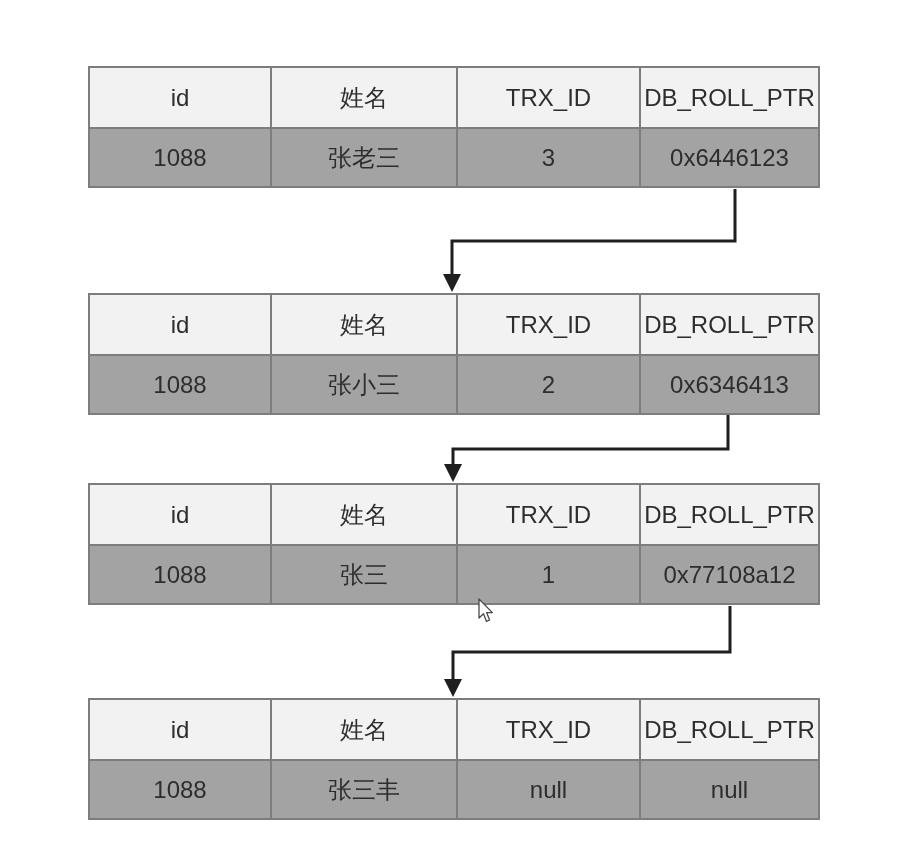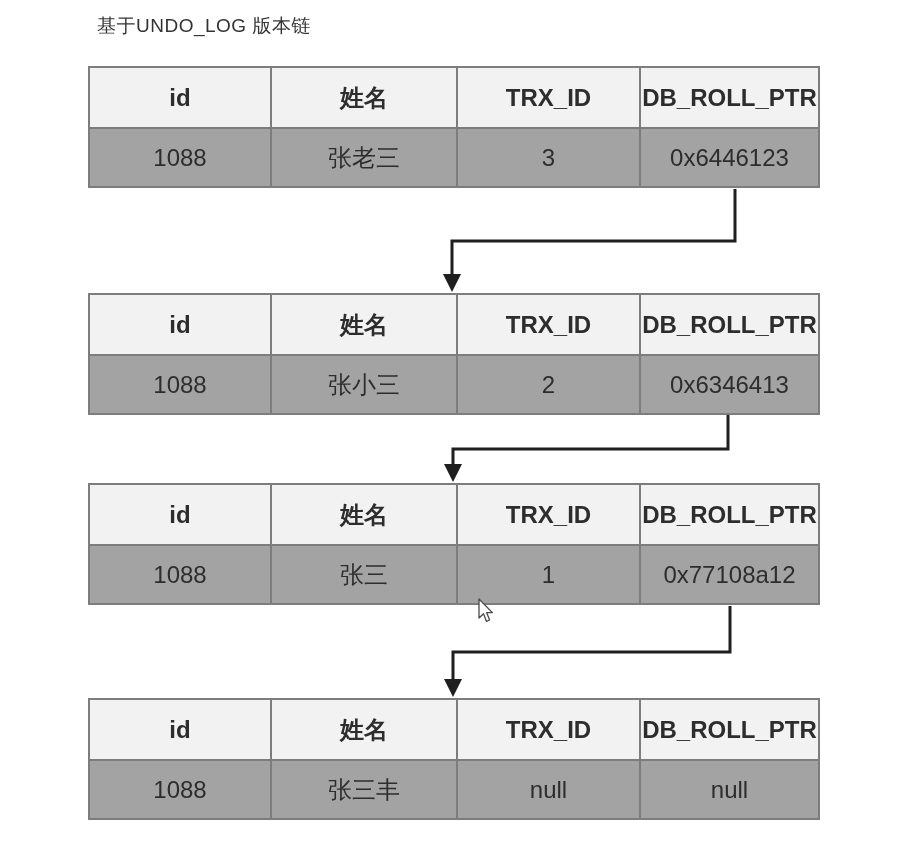--- a/index.html
+++ b/index.html
@@ -38,21 +38,21 @@
     text-align: center;
     vertical-align: middle;
     font-size: 24px;
     color: #2d2d2d;
     overflow: hidden;
     white-space: nowrap;
     padding: 0;
   }
   table.vtable th {
     background: #f2f2f2;
-    font-weight: 700;
+    font-weight: 400;
     height: 59px;
   }
   table.vtable td {
     background: #a3a3a3;
     height: 57px;
   }
   col.c1 { width: 182px; }
   col.c2 { width: 186px; }
   col.c3 { width: 183px; }
   col.c4 { width: 179px; }
@@ -65,21 +65,20 @@
     left: 0;
     top: 0;
     pointer-events: none;
   }
 </style>
 </head>
 <body>
 
 <div class="canvas">
 
-  <div class="page-title">基于UNDO_LOG 版本链</div>
 
   <table class="vtable t1">
     <colgroup>
         <col class="c1">
         <col class="c2">
         <col class="c3">
         <col class="c4">
       </colgroup>
     <thead>
       <tr>

